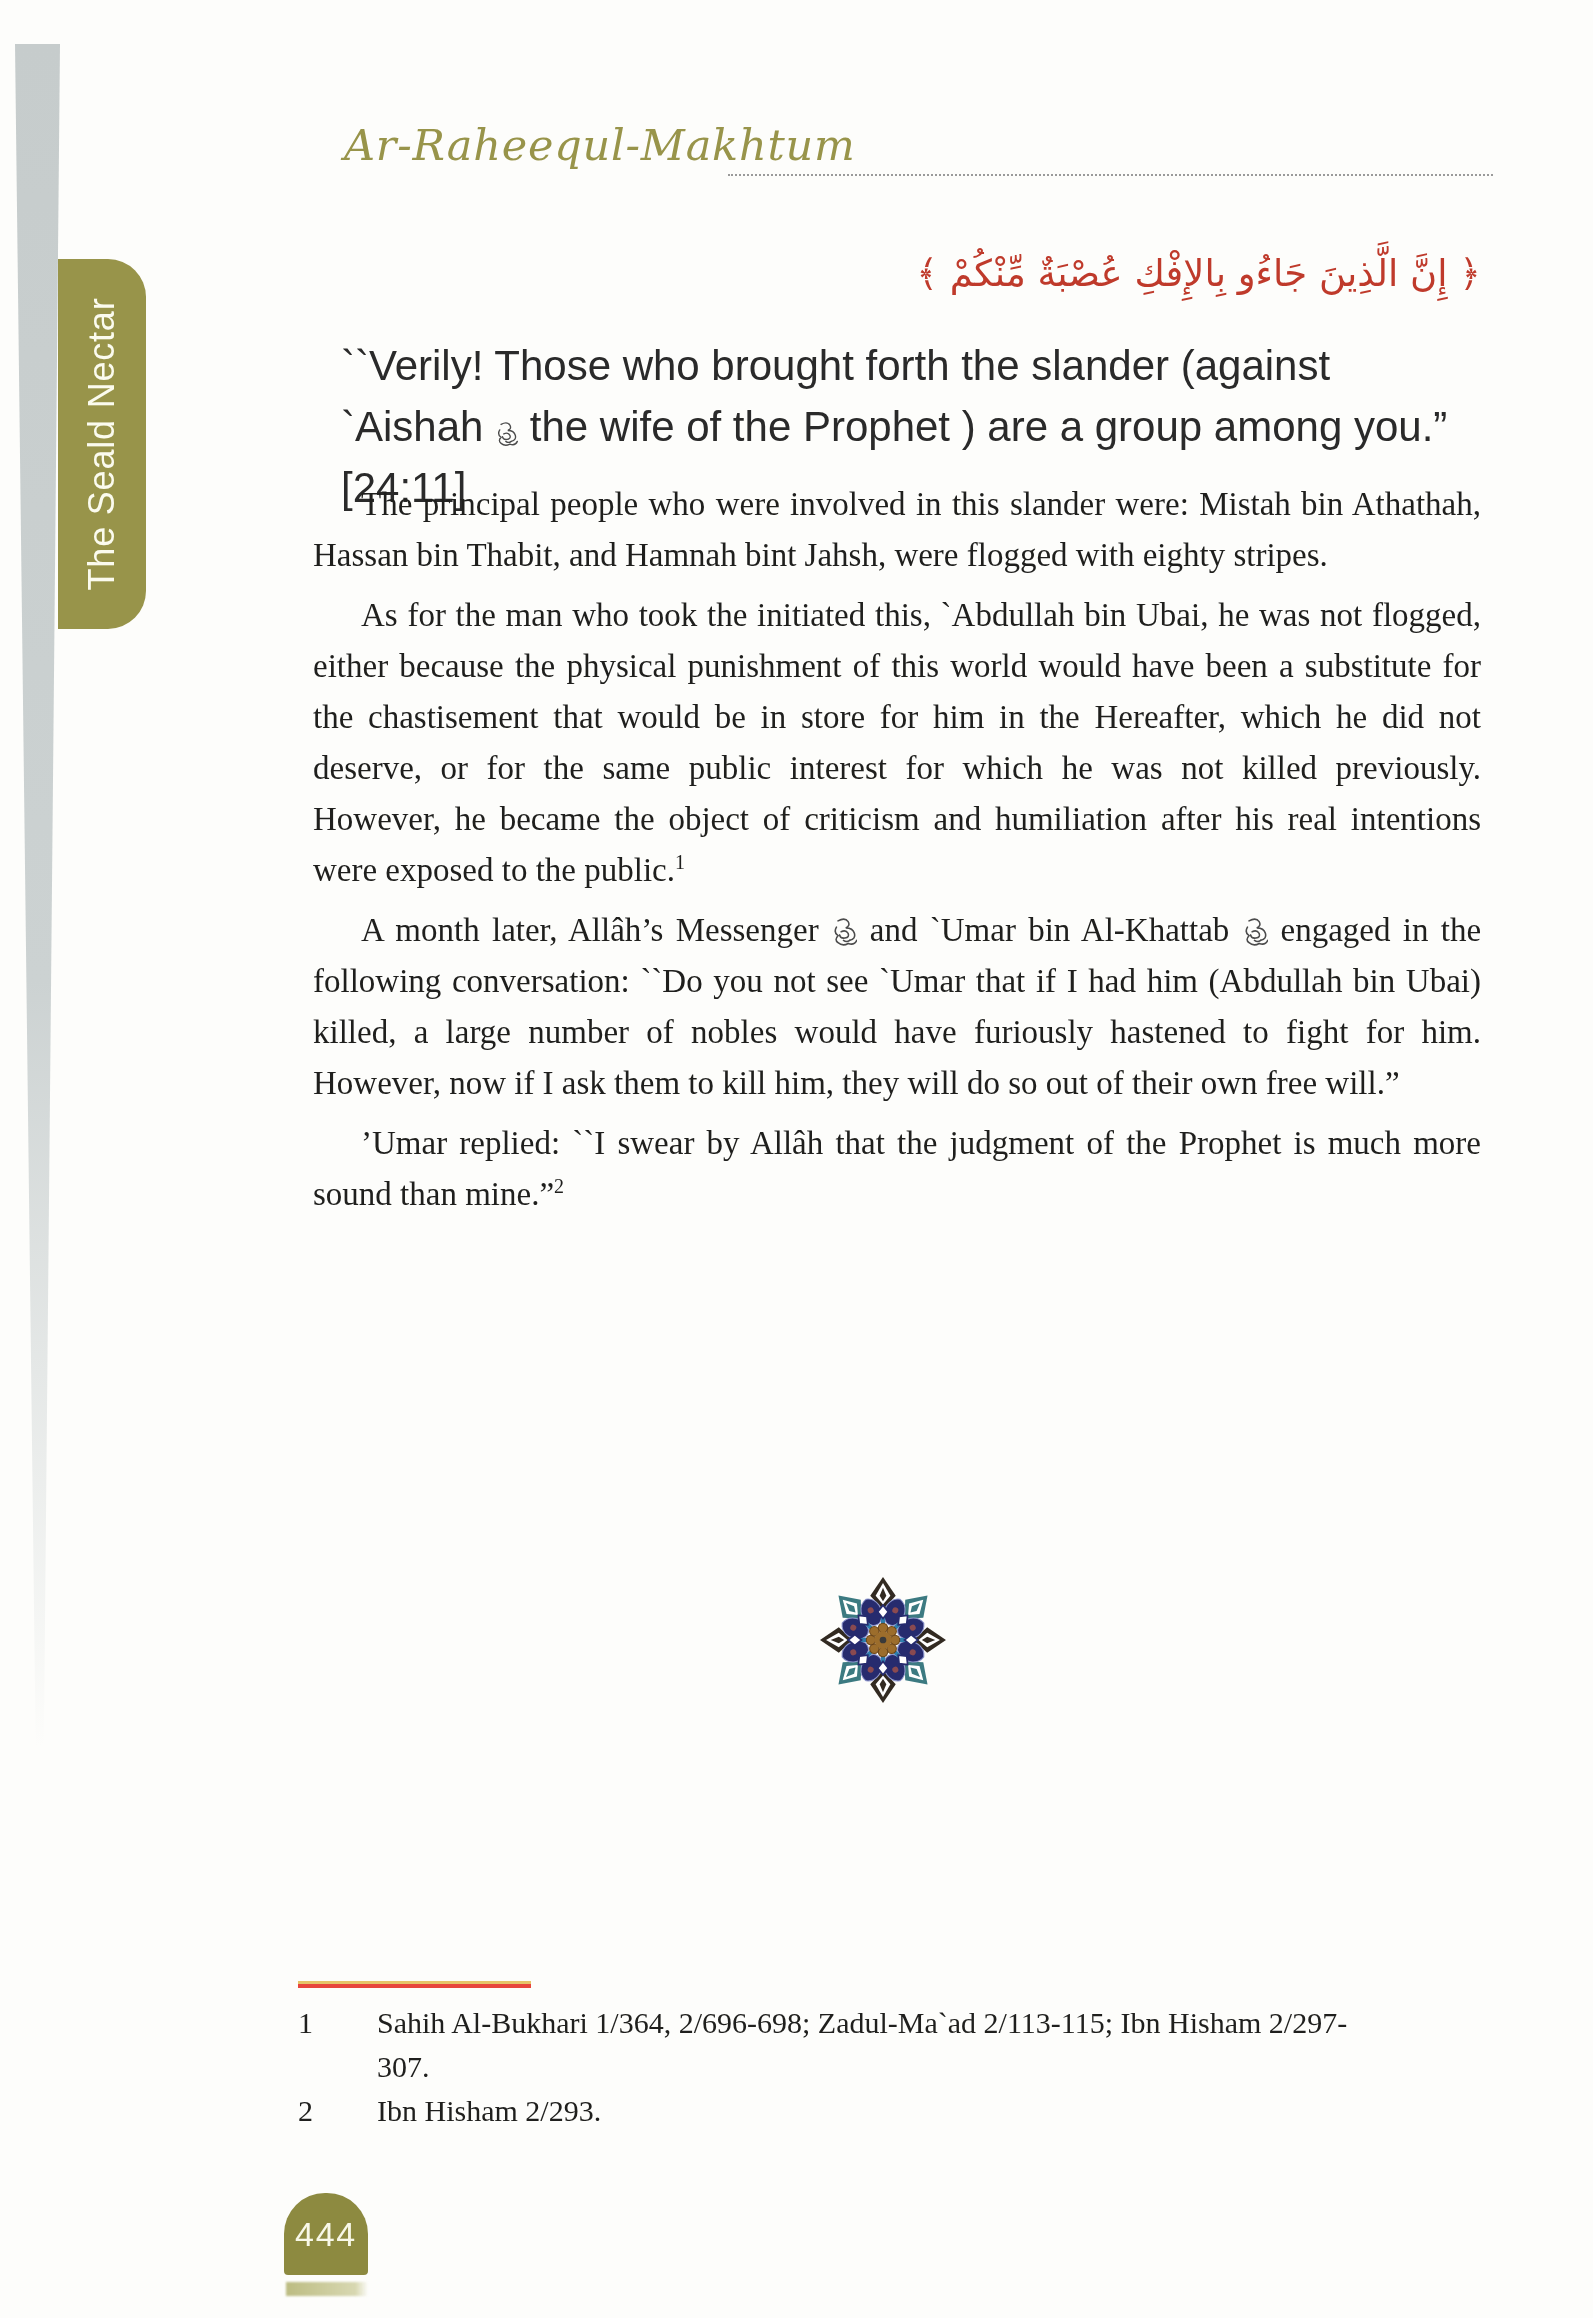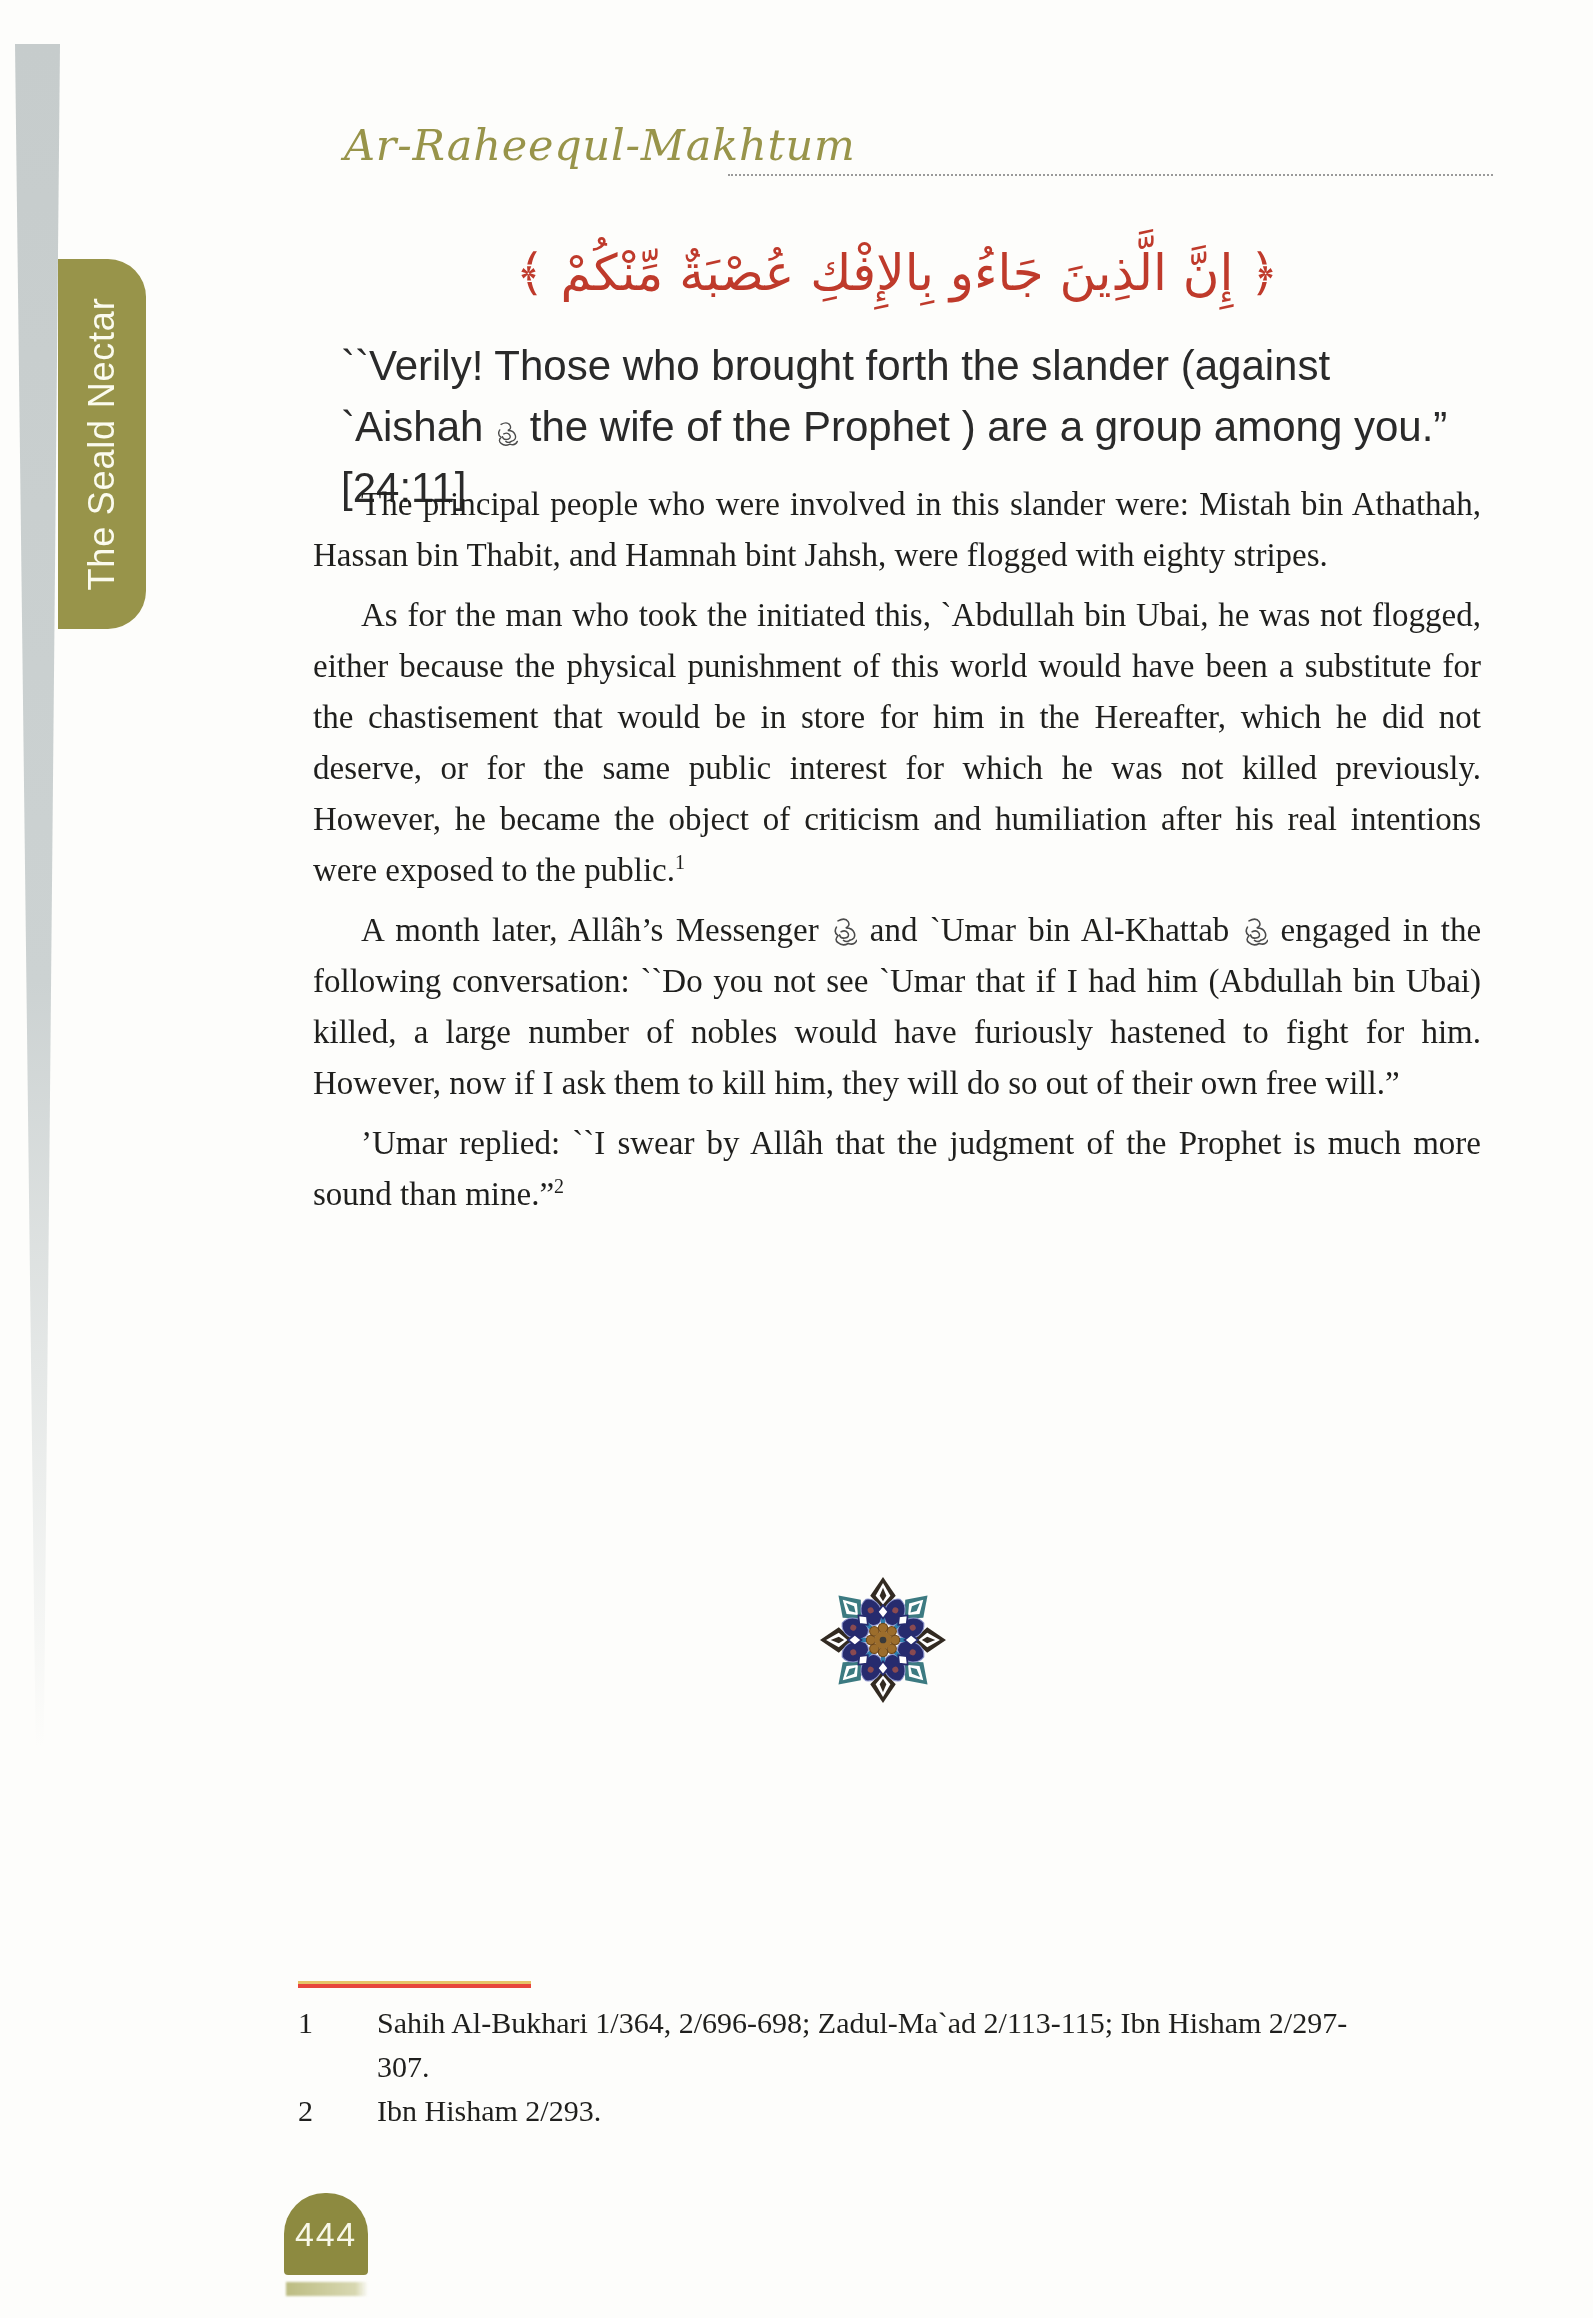--- a/index.html
+++ b/index.html
@@ -44,23 +44,23 @@
   }
   .chapter-title{
     position:absolute;left:827px;top:141px;width:666px;
     text-align:right;
     font-family:"Liberation Sans", sans-serif;
     font-size:24px;color:#3d3d3d;
   }
   
   .verse-arabic{
     position:absolute;left:313px;top:232px;width:1168px;
-    text-align:center;direction:rtl;
+    direction:rtl;
     font-family:"DejaVu Sans", sans-serif;
-    font-size:50px;line-height:83px;
+    font-size:37px;line-height:83px;
     color:var(--verse-red,#bf3a2b);
   }
   
   .verse-quote{
     position:absolute;left:341px;top:335px;width:1108px;
     font-family:"Liberation Sans", sans-serif;
     font-size:42px;line-height:61px;color:#2a2a2a;
   }
   
   .body-col{

